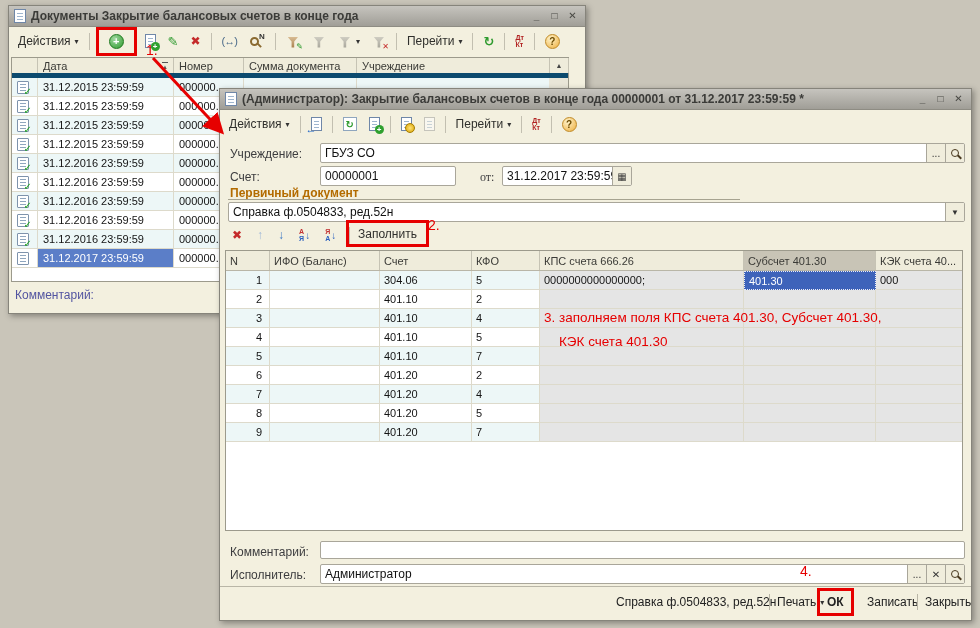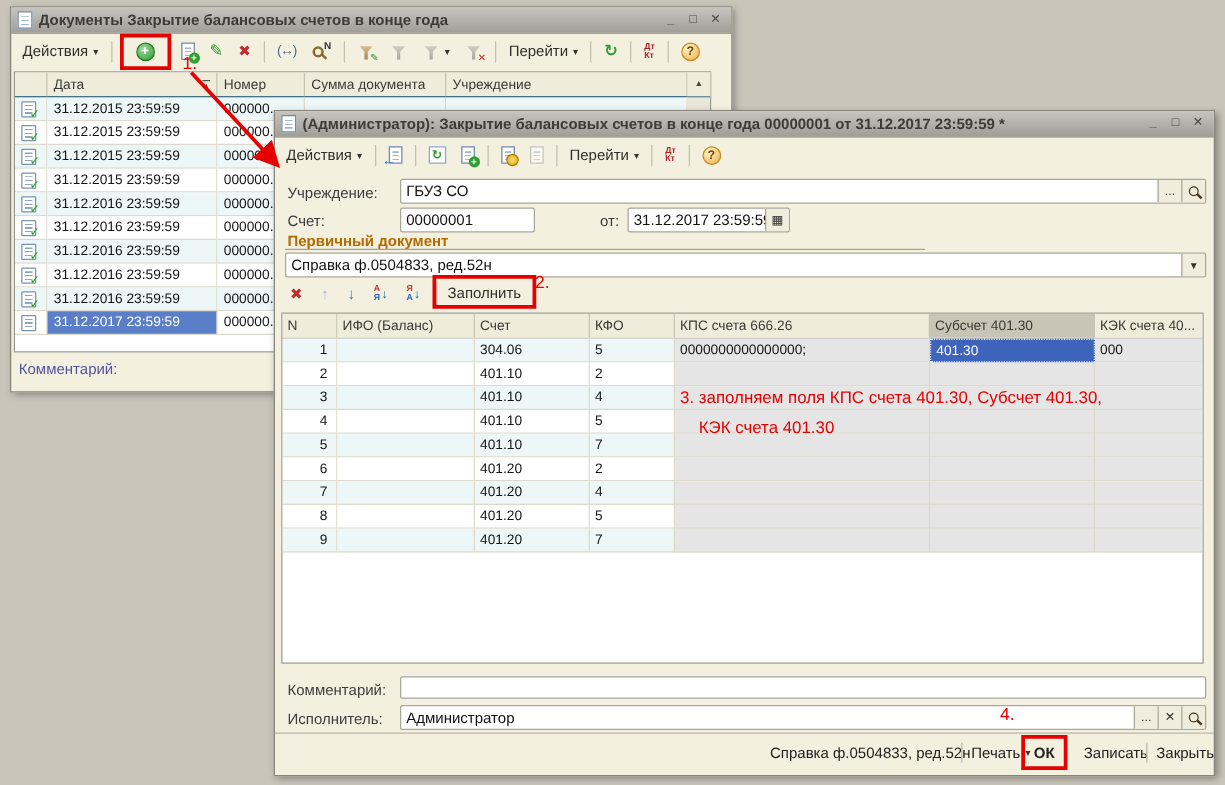--- a/index.html
+++ b/index.html
@@ -61,21 +61,21 @@
   .sortic .sarr { color: #2A5FBF; font-size: 10px; font-weight: bold; }
   .mvup { color: #9FB8D8; font-size: 12px; font-weight: bold; }
   .mvdn { color: #3B78C4; font-size: 12px; font-weight: bold; }
   .rrbox { width: 14px; height: 14px; border: 1px solid #8FA6BE; background: #fff; display: inline-flex;
     align-items: center; justify-content: center; font-size: 10px; color: #2F9B2F; font-weight: bold; }
 
   
   .listwrap { position: absolute; left: 2px; top: 51px; width: 558px; height: 225px; background: #fff; border: 1px solid #9C9A8C; }
   .ltrack { position: absolute; right: 0; top: 20px; bottom: 0; width: 19px; background: #E9E6D8; }
   .lhead { display: grid; grid-template-columns: 26px 136px 70px 113px 193px 19px; height: 20px;
-    background: #EFECDB; border-bottom: 1px solid #0c4a6e; }
+    background: #EFECDB; border-bottom: 5px solid #0c4a6e; }
   .lh { border-right: 1px solid #C6C3B4; font-size: 11px; color: #3A3A36; display: flex;
     align-items: center; padding: 0 5px; white-space: nowrap; overflow: hidden; }
   .lh.scrollbtn { padding: 0; background: #EFECDB; align-items: center; justify-content: center; font-size: 7px; color: #444; }
   .sortmark { font-size: 6px; color: #555; border-top: 1px solid #555; padding-top: 1px; line-height: 6px; margin-left: auto; }
   .brow { display: grid; grid-template-columns: 26px 136px 70px 113px 193px; height: 19px; }
   .bc { border-right: 1px solid #DDDACB; border-bottom: 1px solid #DDDACB; font-size: 11px;
     display: flex; align-items: center; padding: 0 5px; color: #141414; white-space: nowrap; overflow: hidden; }
   .brow:nth-child(odd) .bc { background: #EDF7F7; }
   .brow:nth-child(even) .bc { background: #fff; }
   .brow.current .bc.cdate { background: #5B7EC8; color: #fff; }
@@ -389,24 +389,24 @@
     <div class="flabel" style="left:10px; top:58px;">Учреждение:</div>
     <div class="field" style="left:100px; top:54px; width:645px;">
       <span class="v">ГБУЗ СО</span>
       <span class="fbtn">...</span>
       <span class="fbtn">
           <span class="icmag2"></span>
         </span>
     </div>
 
     <div class="flabel" style="left:10px; top:81px;">Счет:</div>
-    <div class="field" style="left:100px; top:77px; width:108px;">
+    <div class="field" style="left:100px; top:77px; width:136px;">
       <span class="v">00000001</span>
     </div>
-    <div class="flabel" style="left:260px; top:81px;">от:</div>
+    <div class="flabel" style="left:260px; top:81px;font-family:Liberation Serif, serif;">от:</div>
     <div class="field" style="left:282px; top:77px; width:130px;">
       <span class="v">31.12.2017 23:59:59</span>
       <span class="fbtn">
           <span>▦</span>
         </span>
     </div>
 
     <div class="grphead" style="left:10px; top:97px;">Первичный документ</div>
     <div class="grpline" style="left:8px; top:110px; width:512px;"></div>
     <div class="field" style="left:8px; top:113px; width:737px;">

